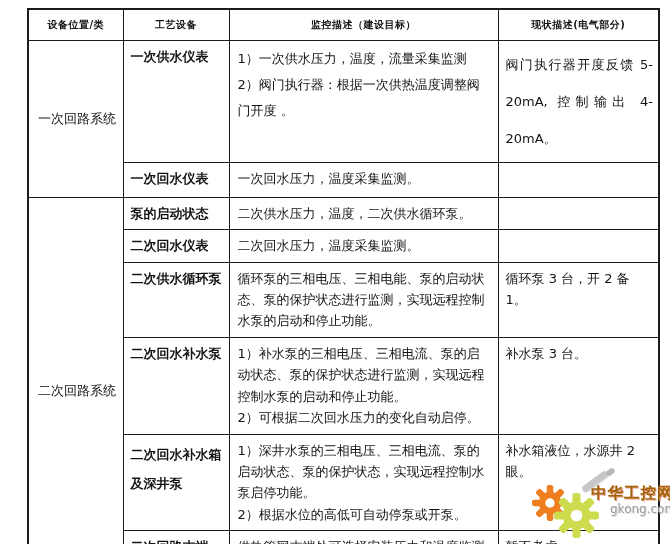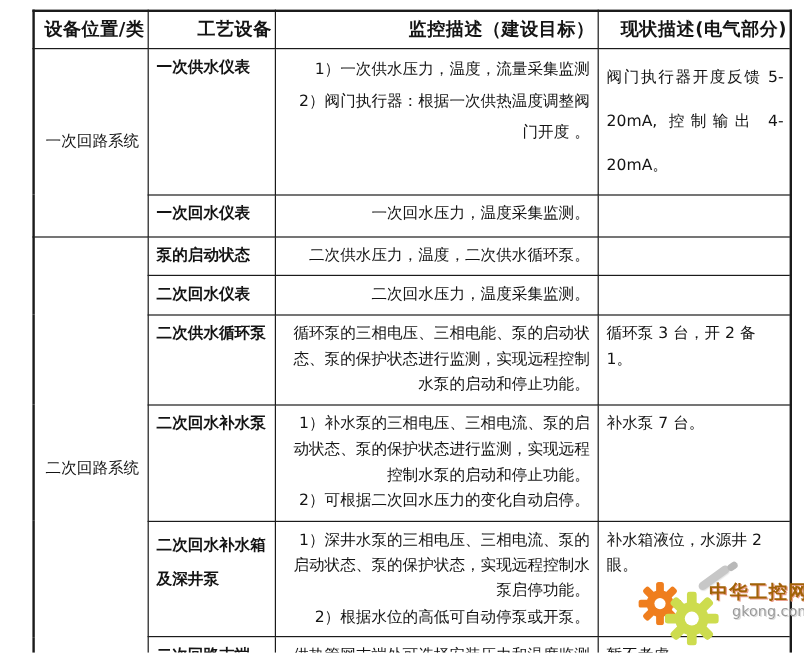--- a/index.html
+++ b/index.html
@@ -7,25 +7,25 @@
     position:relative;width:670px;height:544px;background:#ffffff;overflow:hidden;
     font-family:"DejaVu Sans","Liberation Sans",sans-serif;color:#141414;
   }
   table.tbl{
     position:absolute;left:27px;top:8px;width:631px;
     border-collapse:collapse;table-layout:fixed;
     border:2px solid #1b1b1b;
   }
   col.c1{width:95px}col.c2{width:106px}col.c3{width:269px}col.c4{width:161px}
   th,td{border:1px solid #1b1b1b;font-size:13px;overflow:hidden;}
-  th{font-weight:bold;text-align:right;vertical-align:middle;padding:3px 2px;font-size:15px;letter-spacing:0.5px;}
+  th{font-weight:bold;text-align:center;vertical-align:middle;padding:3px 2px;font-size:10px;letter-spacing:0.5px;}
   td{vertical-align:top;padding:5px 8px;line-height:1.65;}
-  td.cat{vertical-align:middle;padding:4px 6px 4px 9px;line-height:1.5;}
+  td.cat{vertical-align:middle;padding:4px 6px 4px 9px;line-height:1.5;font-family:Liberation Serif, serif;}
   td.dev{padding-left:7px;padding-right:5px;font-weight:bold;}
-  td.mon{padding-left:8px;padding-right:6px;text-align:right;}
+  td.mon{padding-left:8px;padding-right:6px;}
   td.sta{padding-left:7px;padding-right:5px;}
   td.sp{line-height:2.0;}
   td.loose{line-height:2.85;text-align:justify;}
   td.loose2{line-height:2.3;}
   
   .watermark{position:absolute;right:0;bottom:0;width:138px;height:74px;z-index:10;pointer-events:none;}
   .gear{position:absolute;}
   .gear-orange{left:0px;top:15px;width:36px;height:36px;}
   .gear-green{left:22px;top:23px;width:45px;height:45px;}
   .pencil{position:absolute;left:48px;top:8px;width:30px;height:7px;background:#c7c7c7;border-radius:4px;transform:rotate(-36deg);box-shadow:0 1px 1px #e3e3e3;}
@@ -92,21 +92,21 @@
         <td class="dev">二次供水循环泵</td>
         <td class="mon">循环泵的三相电压、三相电能、泵的启动状态、泵的保护状态进行监测，实现远程控制水泵的启动和停止功能。</td>
         <td class="sta">循环泵 3 台，开 2 备 1。</td>
       </tr>
       <tr style="height:87px;">
         <td class="dev">二次回水补水泵</td>
         <td class="mon">
             <div>1）补水泵的三相电压、三相电流、泵的启动状态、泵的保护状态进行监测，实现远程控制水泵的启动和停止功能。</div>
             <div>2）可根据二次回水压力的变化自动启停。</div>
           </td>
-        <td class="sta">补水泵 7 台。</td>
+        <td class="sta">补水泵 3 台。</td>
       </tr>
       <tr style="height:83px;">
         <td class="dev loose2">二次回水补水箱及深井泵</td>
         <td class="mon">
             <div>1）深井水泵的三相电压、三相电流、泵的启动状态、泵的保护状态，实现远程控制水泵启停功能。</div>
             <div>2）根据水位的高低可自动停泵或开泵。</div>
           </td>
         <td class="sta">补水箱液位，水源井 2 眼。</td>
       </tr>
       <tr style="height:42px;">

